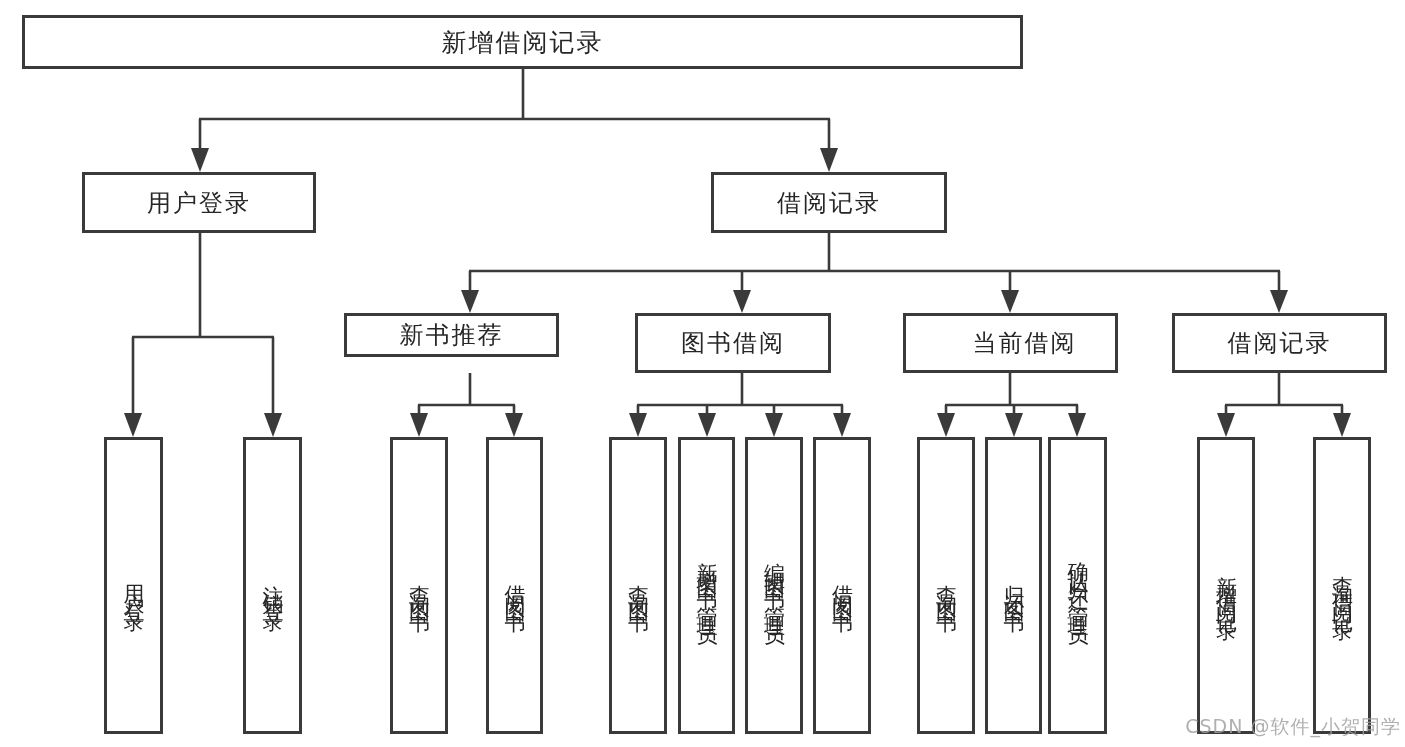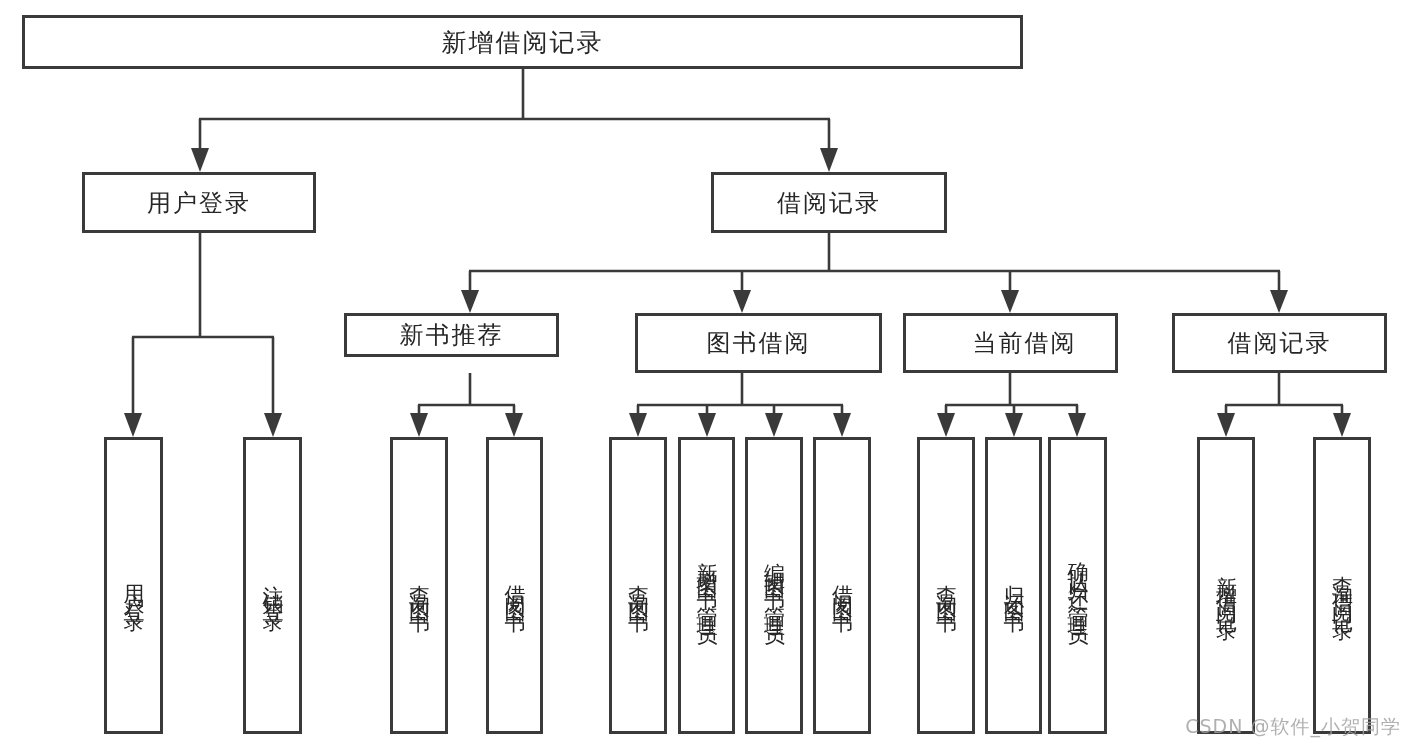--- a/index.html
+++ b/index.html
@@ -125,21 +125,21 @@
     <polygon points="1217,413 1235,413 1226,437"></polygon>
     <polygon points="1333,413 1351,413 1342,437"></polygon>
   </svg>
 
   <div class="node root" style="left:22px; top:15px; width:1001px; height:54px;">新增借阅记录</div>
 
   <div class="node" style="left:82px; top:172px; width:234px; height:61px;">用户登录</div>
   <div class="node" style="left:711px; top:172px; width:236px; height:61px;">借阅记录</div>
 
   <div class="node" style="left:344px; top:313px; width:215px; height:44px;">新书推荐</div>
-  <div class="node" style="left:635px; top:313px; width:247px; height:60px;">图书借阅</div>
+  <div class="node" style="left:635px; top:313px; width:196px; height:60px;">图书借阅</div>
   <div class="node" style="left:903px; top:313px; width:215px; height:60px;padding-left:28px;">当前借阅</div>
   <div class="node" style="left:1172px; top:313px; width:215px; height:60px;">借阅记录</div>
 
   <div class="vnode" style="left:104px; top:437px; width:59px; height:297px;">用户登录</div>
   <div class="vnode" style="left:243px; top:437px; width:59px; height:297px;">注销登录</div>
 
   <div class="vnode" style="left:390px; top:437px; width:58px; height:297px;">查询图书</div>
   <div class="vnode" style="left:486px; top:437px; width:57px; height:297px;">借阅图书</div>
 
   <div class="vnode" style="left:609px; top:437px; width:58px; height:297px;">查询图书</div>

